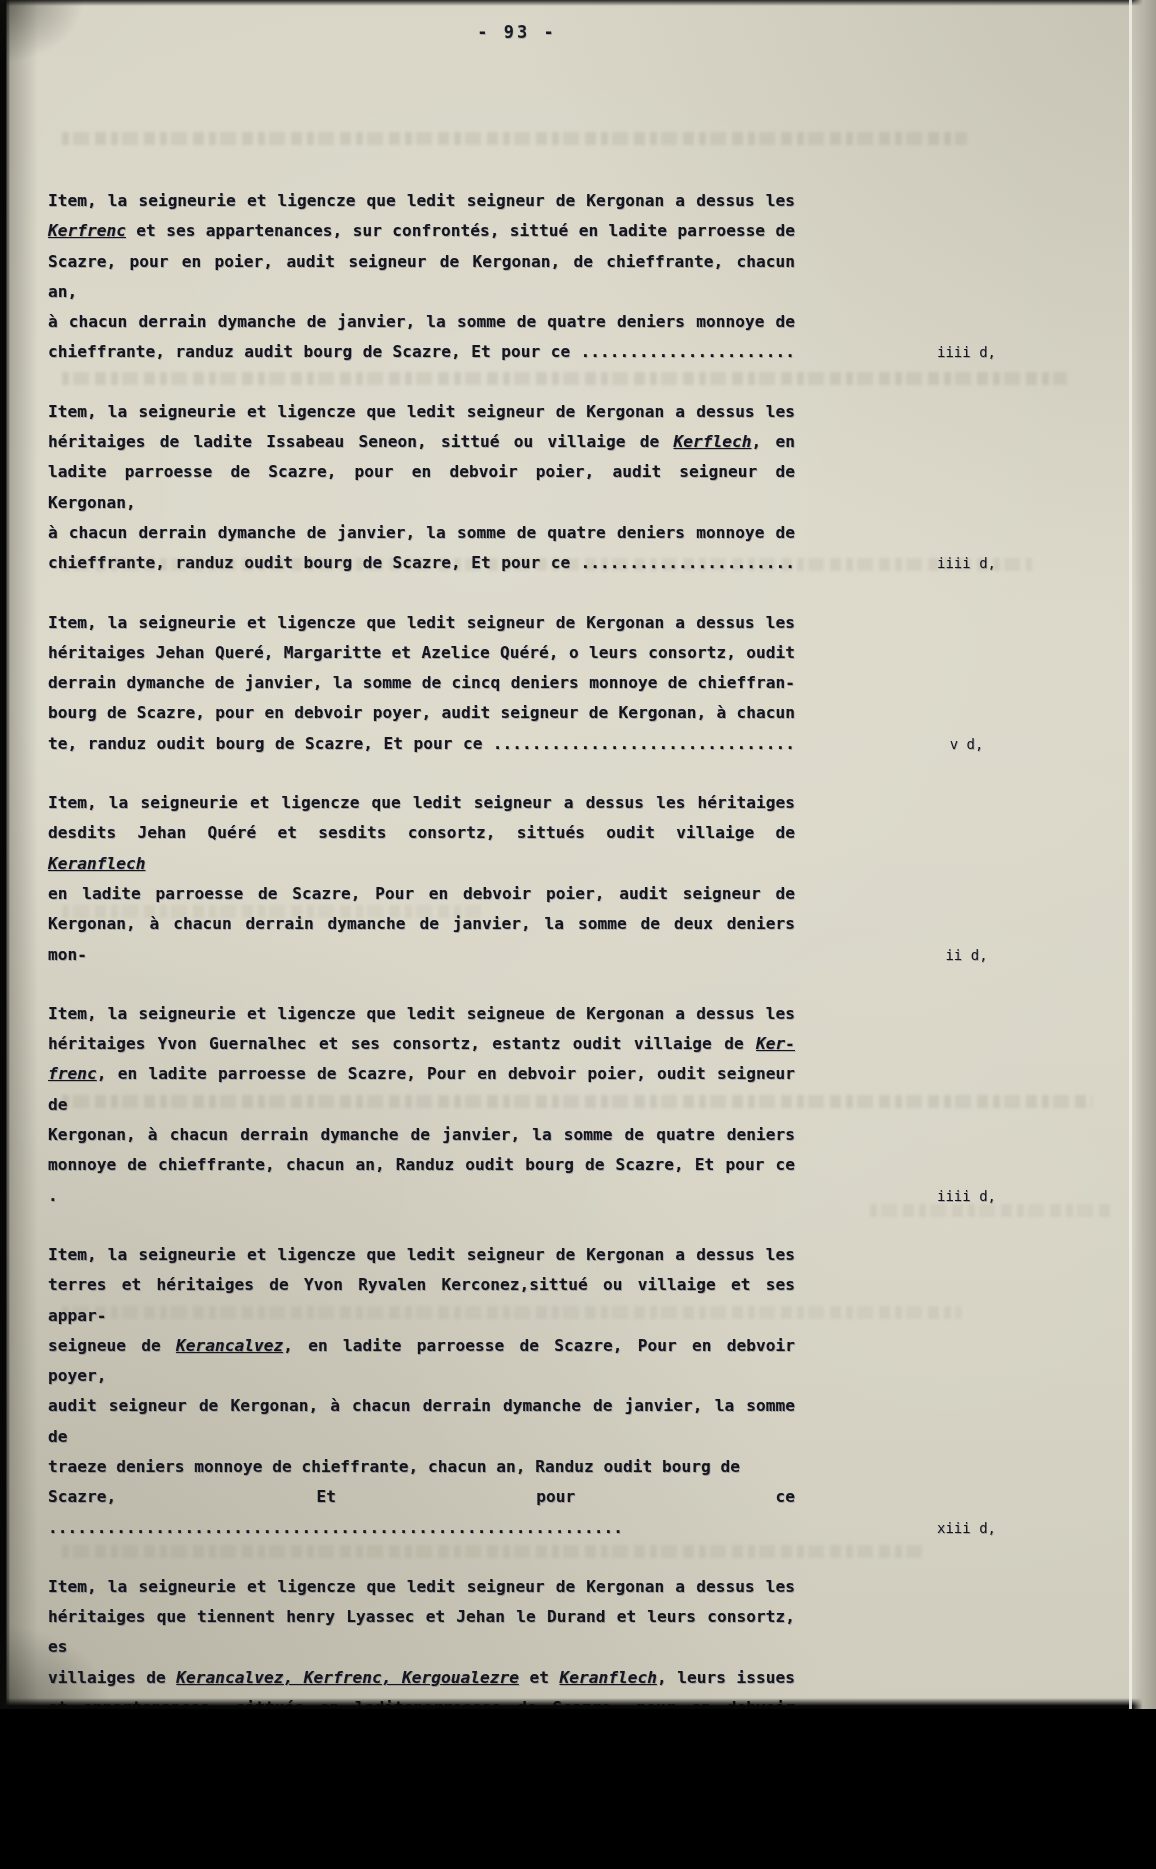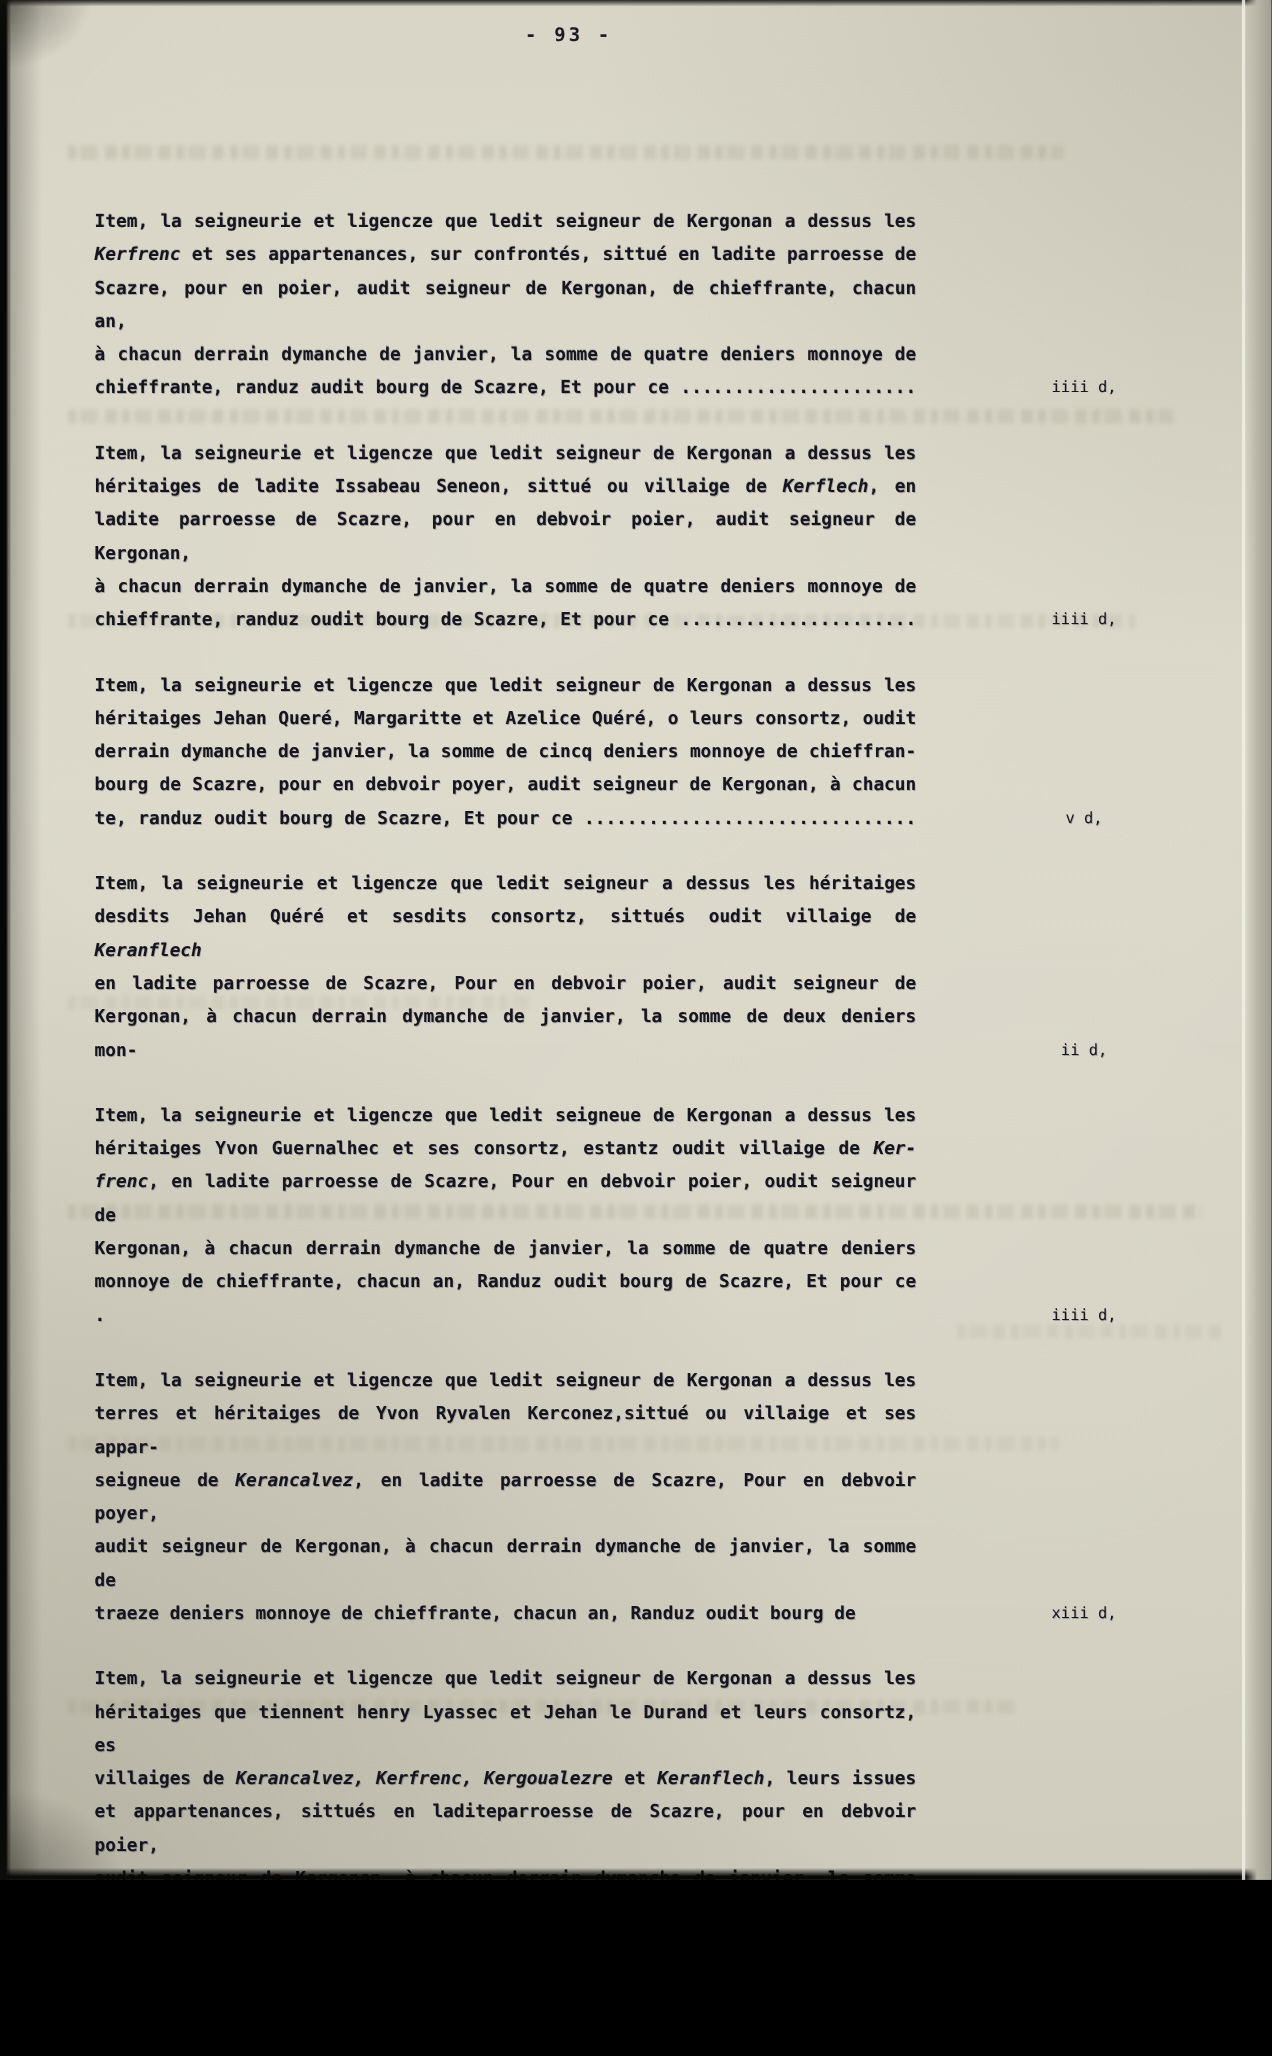--- a/index.html
+++ b/index.html
@@ -32,28 +32,28 @@
     background:radial-gradient(100% 100% at 0% 100%, rgba(20,20,16,.40), transparent 70%);}
 
   .page-number{
     position:absolute;top:22px;left:452px;width:130px;text-align:center;
     font-size:17px;font-weight:bold;color:#1a1a24;letter-spacing:3px;
     text-shadow:.6px .7px 0 rgba(30,30,70,.25);
   }
 
   .content{position:absolute;left:48px;top:186px;width:1080px;}
   .entry{display:flex;align-items:flex-end;margin-bottom:29px;}
-  .entry-text{width:747px;flex:none;margin-left:38px;}
+  .entry-text{width:747px;flex:none;}
   .line{
     font-size:16.2px;line-height:30.3px;font-weight:bold;color:#15151e;
     text-align:justify;text-align-last:justify;
     text-shadow:.7px .8px 0 rgba(30,30,75,.28), -.3px -.2px 0 rgba(25,25,45,.18);
   }
   .line.nofill{text-align:right;text-align-last:left;}
-  .it{font-style:italic;}
+  .it{font-style:italic;text-decoration:underline;}
   .entry-amount{
     flex:1;display:flex;justify-content:center;gap:52px;padding-left:10px;
     font-size:14px;line-height:30.3px;font-weight:normal;color:#15151e;
     text-shadow:.7px .8px 0 rgba(30,30,75,.28);white-space:nowrap;
   }
 
   
   .ghost{
     position:absolute;height:13px;filter:blur(1.7px);
     background:repeating-linear-gradient(90deg,
@@ -140,20 +140,21 @@
             <span>iiii d,</span>
           </div>
         </div>
         <div class="entry">
           <div class="entry-text">
             <div class="line"><span>Item, la seigneurie et ligencze que ledit seigneur de Kergonan a dessus les</span></div>
             <div class="line"><span>terres et héritaiges de Yvon Ryvalen Kerconez,sittué ou villaige et ses appar-</span></div>
             <div class="line"><span>seigneue de </span><span class="it">Kerancalvez</span><span>, en ladite parroesse de Scazre, Pour en debvoir poyer,</span></div>
             <div class="line"><span>audit seigneur de Kergonan, à chacun derrain dymanche de janvier, la somme de</span></div>
             <div class="line nofill"><span>traeze deniers monnoye de chieffrante, chacun an, Randuz oudit bourg de</span></div>
+            <div class="line"><span>Scazre, Et pour ce ...........................................................</span></div>
           </div>
           <div class="entry-amount">
             <span>xiii d,</span>
           </div>
         </div>
         <div class="entry">
           <div class="entry-text">
             <div class="line"><span>Item, la seigneurie et ligencze que ledit seigneur de Kergonan a dessus les</span></div>
             <div class="line"><span>héritaiges que tiennent henry Lyassec et Jehan le Durand et leurs consortz, es</span></div>
             <div class="line"><span>villaiges de </span><span class="it">Kerancalvez, Kerfrenc, Kergoualezre</span><span> et </span><span class="it">Keranflech</span><span>, leurs issues</span></div>

